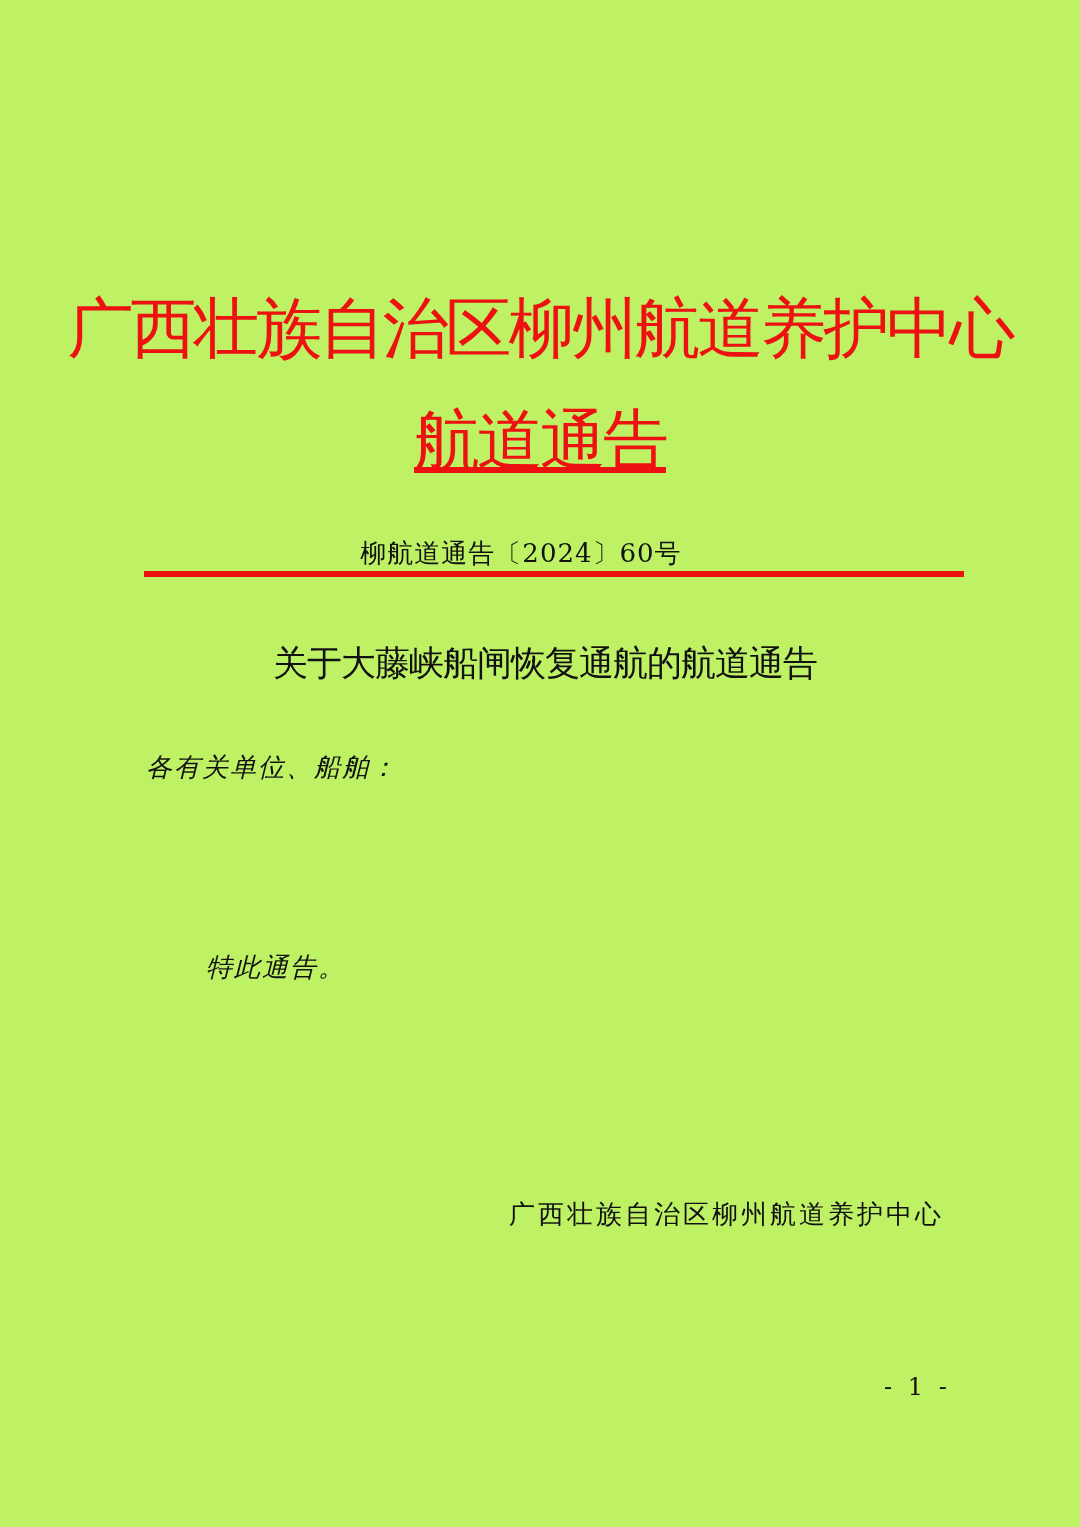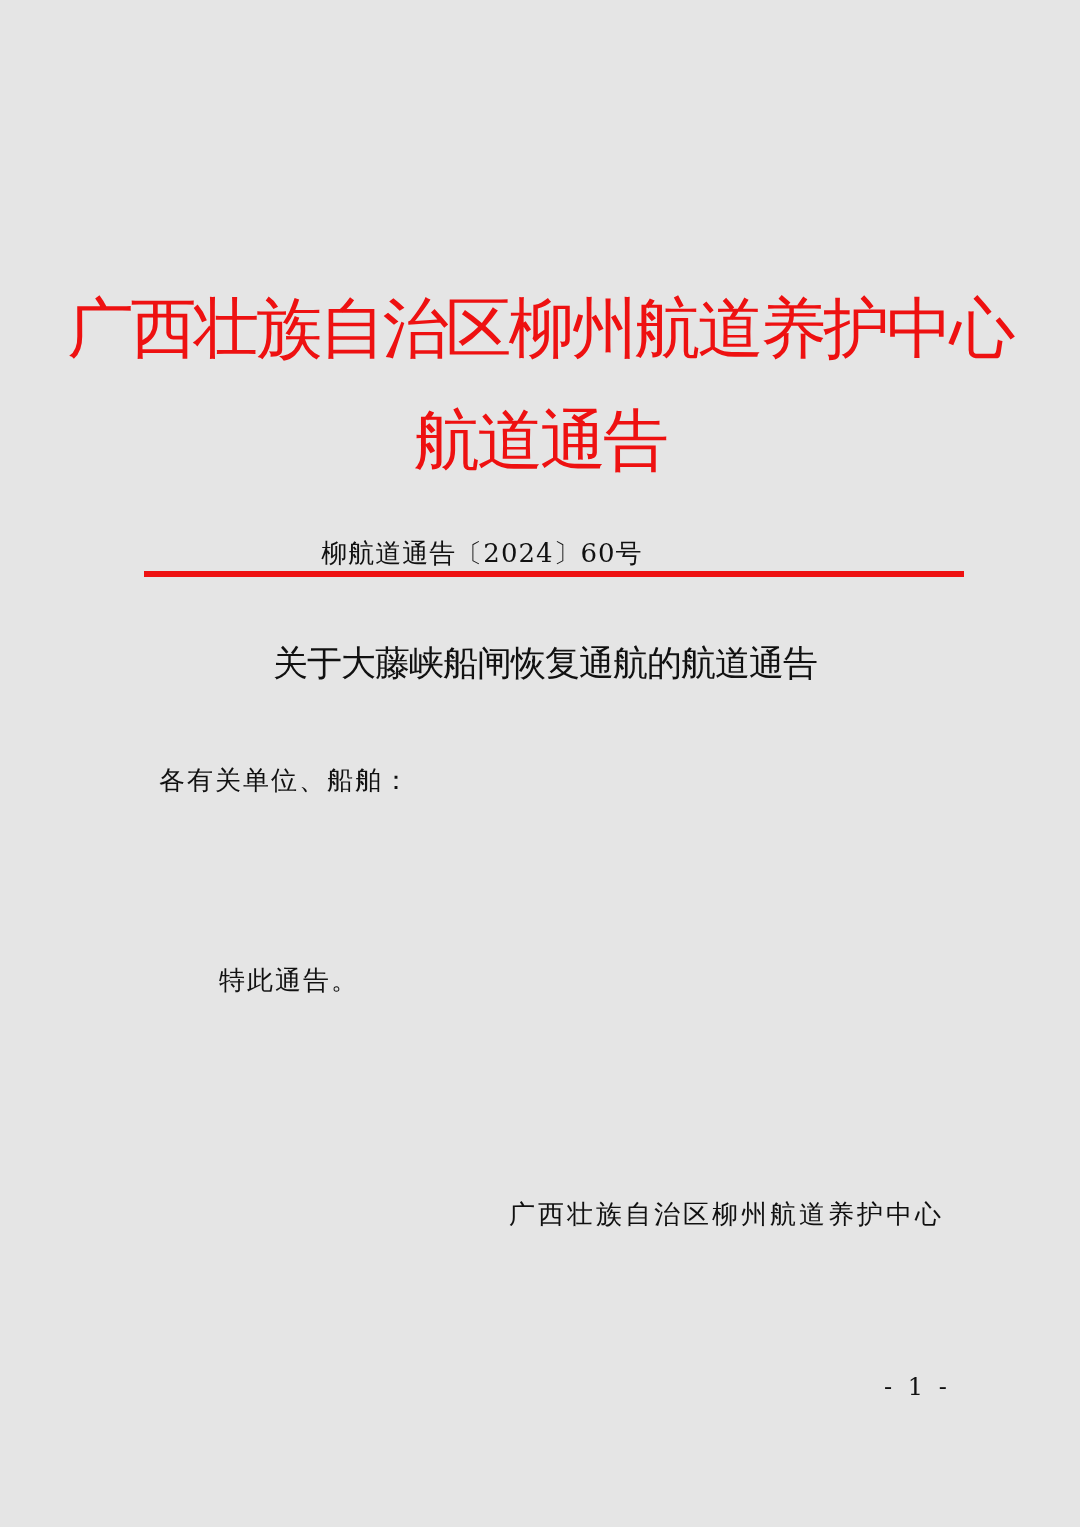--- a/index.html
+++ b/index.html
@@ -1,39 +1,39 @@
 <!DOCTYPE html>
 <html><head>
   <meta charset="utf-8">
   <style>
     html, body { margin: 0; padding: 0; background: #ffffff; }
     body { width: 1080px; height: 1527px; position: relative; overflow: hidden; }
-    .page { position: absolute; left: 0; top: 0; width: 1080px; height: 1527px; background: #e5e5e5; }
+    .page { position: absolute; left: 0; top: 0; width: 1080px; height: 1527px; background: #bef264; }
     .header-title {
       position: absolute; left: 0; width: 1080px; text-align: center;
       color: #ee1111; font-family: "DejaVu Sans", sans-serif;
       font-size: 66px; line-height: 1; letter-spacing: -3px;
     }
     .t1 { top: 296px; }
-    .t2 { top: 408px; }
+    .t2 { top: 408px; text-decoration: underline; }
     .doc-number {
       position: absolute; top: 536px; left: 0; width: 964px; text-align: center;
-      font-family: "DejaVu Serif", serif; font-size: 26px; color: #111; letter-spacing: 1px;
+      font-family: "DejaVu Serif", serif; font-size: 26px; color: #111; letter-spacing: 1px; padding-left: 39px;
     }
     .red-rule {
       position: absolute; left: 144px; top: 571px; width: 820px; height: 6px; background: #ee1111;
     }
     .subject {
       position: absolute; top: 640px; left: 0; width: 1090px; text-align: center;
       font-family: "DejaVu Sans", sans-serif; font-size: 35px; color: #111; letter-spacing: -1px;
     }
     .body-text {
       position: absolute; left: 146px; width: 800px;
       font-family: "DejaVu Serif", serif; font-size: 26px; color: #111;
-      letter-spacing: 2px; line-height: 54px; margin: 13px;
+      letter-spacing: 2px; line-height: 54px; margin: 0; font-style: italic;
     }
     .salutation { top: 740px; }
     .para { top: 794px; text-indent: 60px; text-align: justify; text-align-last: left; }
     .closing { top: 940px; text-indent: 60px; }
     .signature {
       position: absolute; right: 136px; top: 1197px; text-align: right;
       font-family: "DejaVu Serif", serif; font-size: 26px; color: #111; letter-spacing: 3px;
     }
     .sig-date {
       position: absolute; left: 614px; top: 1254px;

